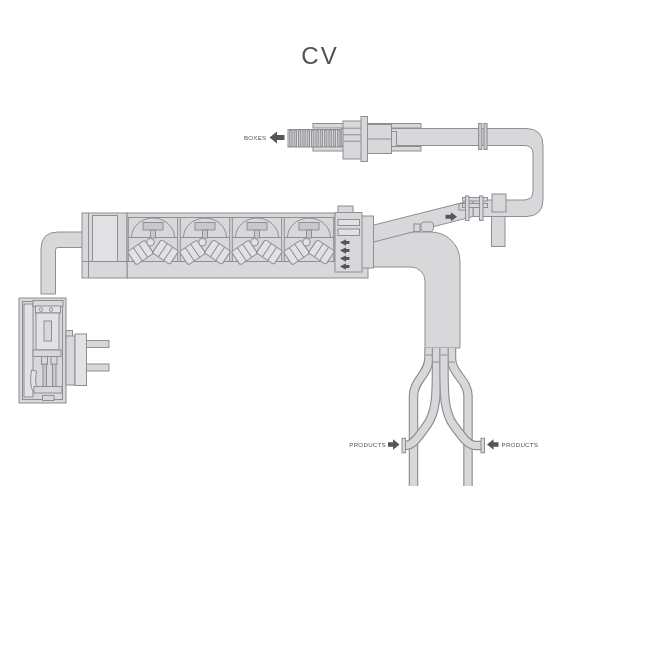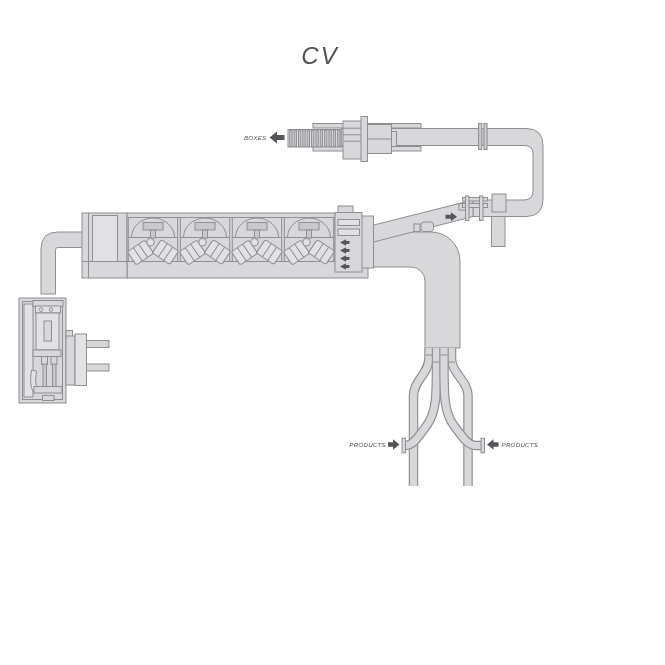--- a/index.html
+++ b/index.html
@@ -1,21 +1,20 @@
 <!DOCTYPE html>
 <html style="--background: #ffffff; --equipment_fill: #d8d8db; --equipment_fill_light: #e2e2e4; --equipment_fill_mid: #c9c9cd; --equipment_stroke: #8e8e93; --arrow_fill: #55565a; --label_text: #55565a; --title_text: #515157;"><head>
 <meta charset="utf-8">
 <style>
   html,body{margin:0;padding:0;}
   .page{
     width:665px;height:486px;
     background:var(--background,#ffffff);
     position:relative;overflow:hidden;
     font-family:"Liberation Sans",sans-serif;
-    font-style:italic;
   }
   svg{display:block;}
   text{font-family:"Liberation Sans",sans-serif;}
   .title-text{
     font-size:24px;letter-spacing:2px;font-weight:400;
     fill:var(--title_text,#515157);
   }
   .lbl{
     font-size:6.2px;letter-spacing:.25px;
     fill:var(--label_text,#55565a);

